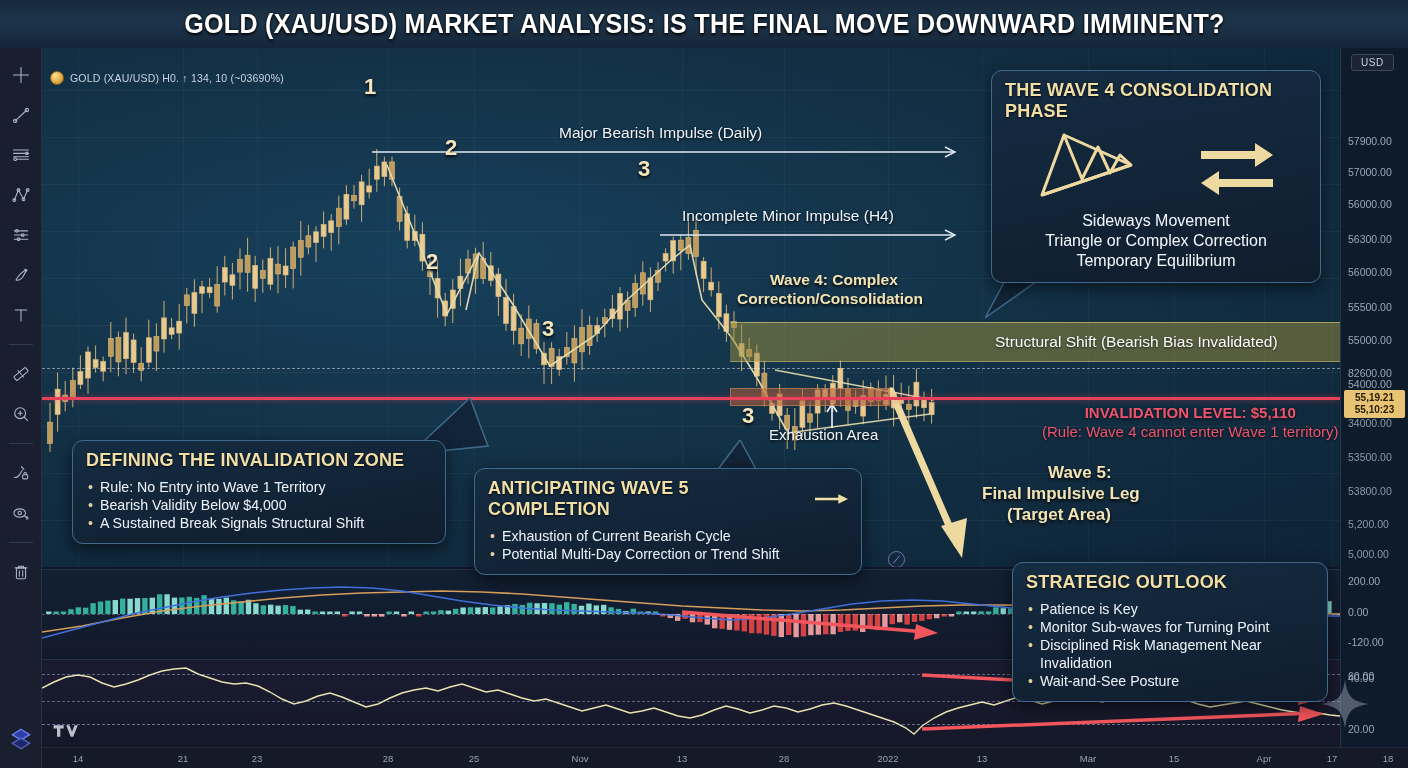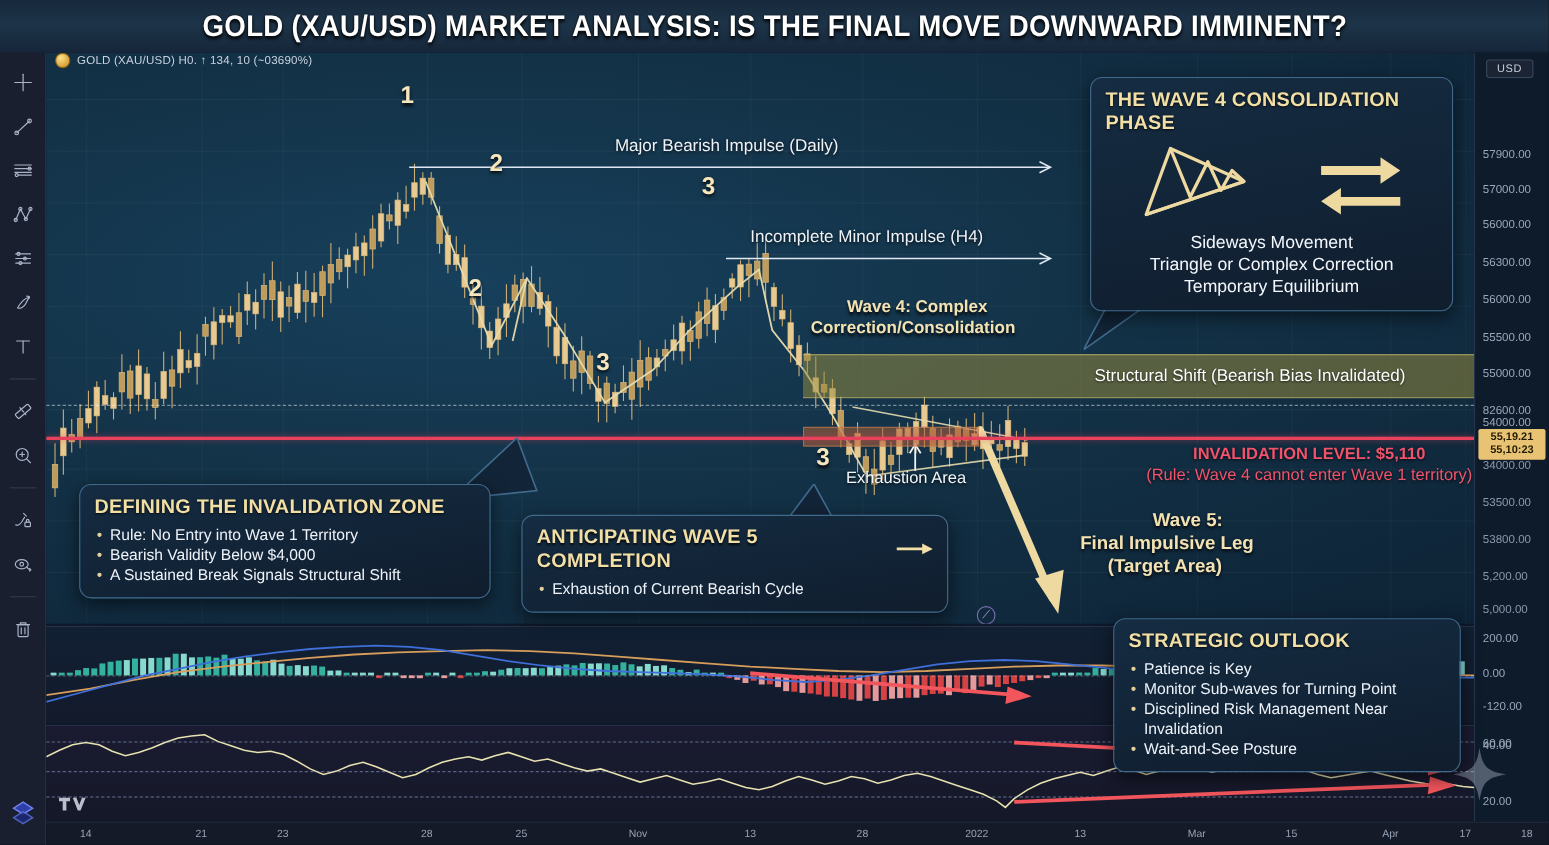--- a/index.html
+++ b/index.html
@@ -87,21 +87,21 @@
     font-size: 10px; line-height: 12px; padding: 2px 4px; border-radius: 2px;
     font-weight: 600; white-space: nowrap; text-align:center;
   }
   .t-lbl {
     position: absolute; top: 5px; color: #98a3b6; font-size: 9.5px;
     transform: translateX(-50%); white-space: nowrap;
   }
 
   
   .legend {
-    position: absolute; left: 8px; top: 0; display: flex; align-items: center;
+    position: absolute; left: 8px; top: 23px; display: flex; align-items: center;
     gap: 6px; z-index: 30;
   }
   .legend .coin {
     width: 14px; height: 14px; border-radius: 50%;
     background: radial-gradient(circle at 35% 30%, #ffe08a, #d9a33c 70%, #a87a1c);
     border: 1px solid #8c6516;
   }
   .legend .txt { color: #c8d2e0; font-size: 10.5px; letter-spacing:.2px; }
 
   
@@ -960,20 +960,21 @@
   <div class="callout" style="left:474px; top:468px; width:388px;">
     <h3>
       <span>ANTICIPATING WAVE 5 COMPLETION</span>
       <svg width="34" height="12" viewBox="0 0 34 12">
         <line x1="0" y1="6" x2="26" y2="6" stroke="#f2dfa6" stroke-width="2.6"></line>
         <path d="M24 1 L34 6 L24 11 Z" fill="#f2dfa6"></path>
       </svg>
     </h3>
     <ul>
       <li>Exhaustion of Current Bearish Cycle</li>
+      <li>Potential Multi-Day Correction or Trend Shift</li>
     </ul>
   </div>
 
   <div class="callout" style="left:1012px; top:562px; width:316px;">
     <h3>STRATEGIC OUTLOOK</h3>
     <ul>
       <li>Patience is Key</li>
       <li>Monitor Sub-waves for Turning Point</li>
       <li>Disciplined Risk Management Near Invalidation</li>
       <li>Wait-and-See Posture</li>

